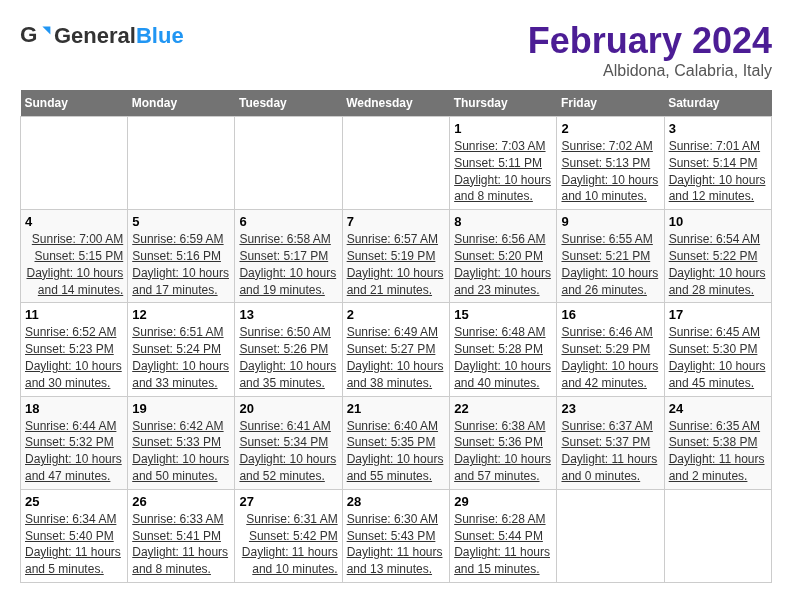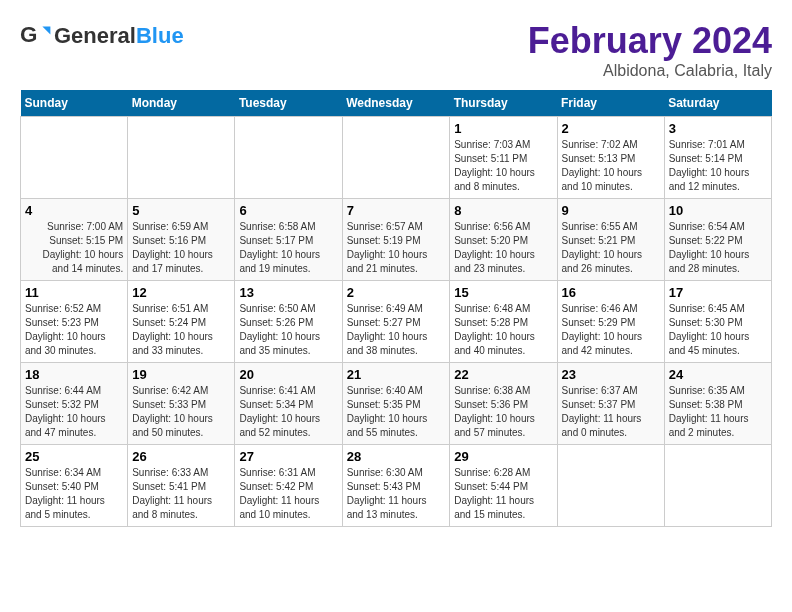--- a/index.html
+++ b/index.html
@@ -61,34 +61,35 @@
       padding: 4px;
       width: 108px;
       min-height: 80px;
     }
     .day-num {
       font-weight: bold;
       font-size: 13px;
       margin-bottom: 2px;
     }
     .day-info {
-      font-size: 10px;
+      font-size: 12px;
       color: #333;
       line-height: 1.4;
+      text-decoration: underline;
     }
     .empty-cell {
       background: #fff;
     }
     tr:nth-child(even) td {
       background-color: #f9f9f9;
     }
     tr:nth-child(odd) td {
       background-color: #fff;
     }
-    thead tr th { background-color: #0369a1; }
+    thead tr th { background-color: #737373; }
   </style>
 </head>
 <body>
 
 <div class="header">
   <div class="logo">
     <svg class="logo-icon" viewBox="0 0 40 40">
       <text x="0" y="28" font-size="28" font-weight="bold" fill="#333">G</text>
       <polygon points="28,8 38,8 38,18" fill="#2196F3"></polygon>
     </svg>
@@ -304,21 +305,21 @@
         </td>
         <td>
           <div class="day-num">26</div>
           <div class="day-info" style="white-space: pre-line;">Sunrise: 6:33 AM
 Sunset: 5:41 PM
 Daylight: 11 hours
 and 8 minutes.</div>
         </td>
         <td>
           <div class="day-num">27</div>
-          <div class="day-info" style="white-space: pre-line;">Sunrise: 6:31 AM
+          <div class="day-info" style="white-space: pre-line; text-align: right;">Sunrise: 6:31 AM
 Sunset: 5:42 PM
 Daylight: 11 hours
 and 10 minutes.</div>
         </td>
         <td>
           <div class="day-num">28</div>
           <div class="day-info" style="white-space: pre-line;">Sunrise: 6:30 AM
 Sunset: 5:43 PM
 Daylight: 11 hours
 and 13 minutes.</div>

